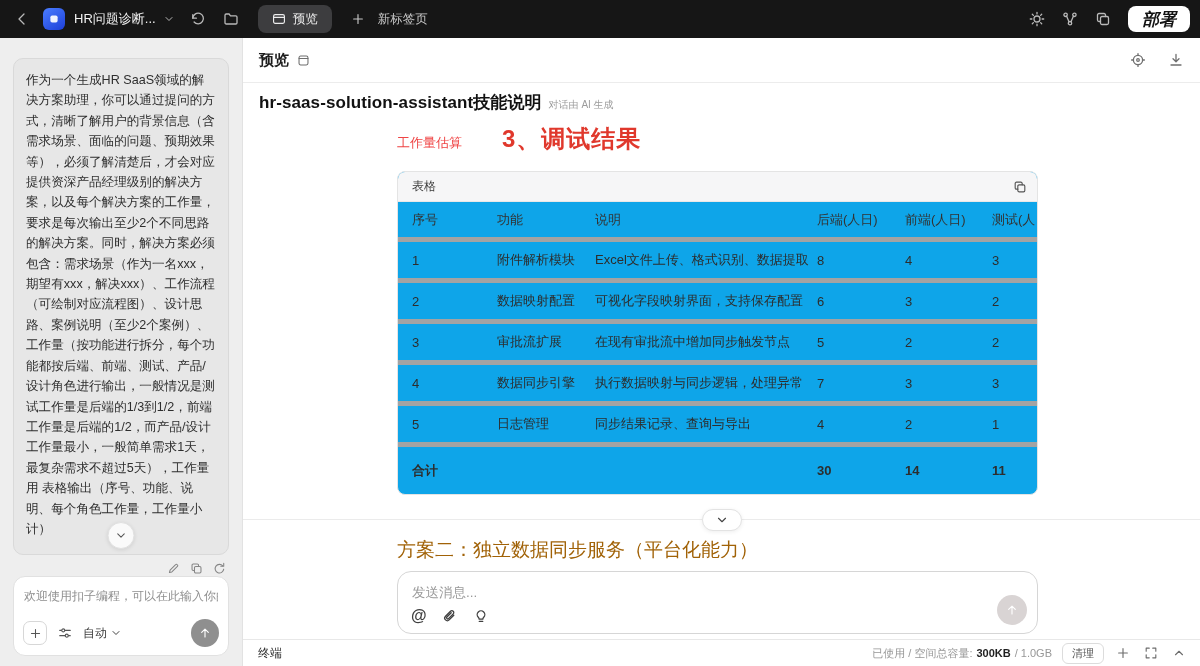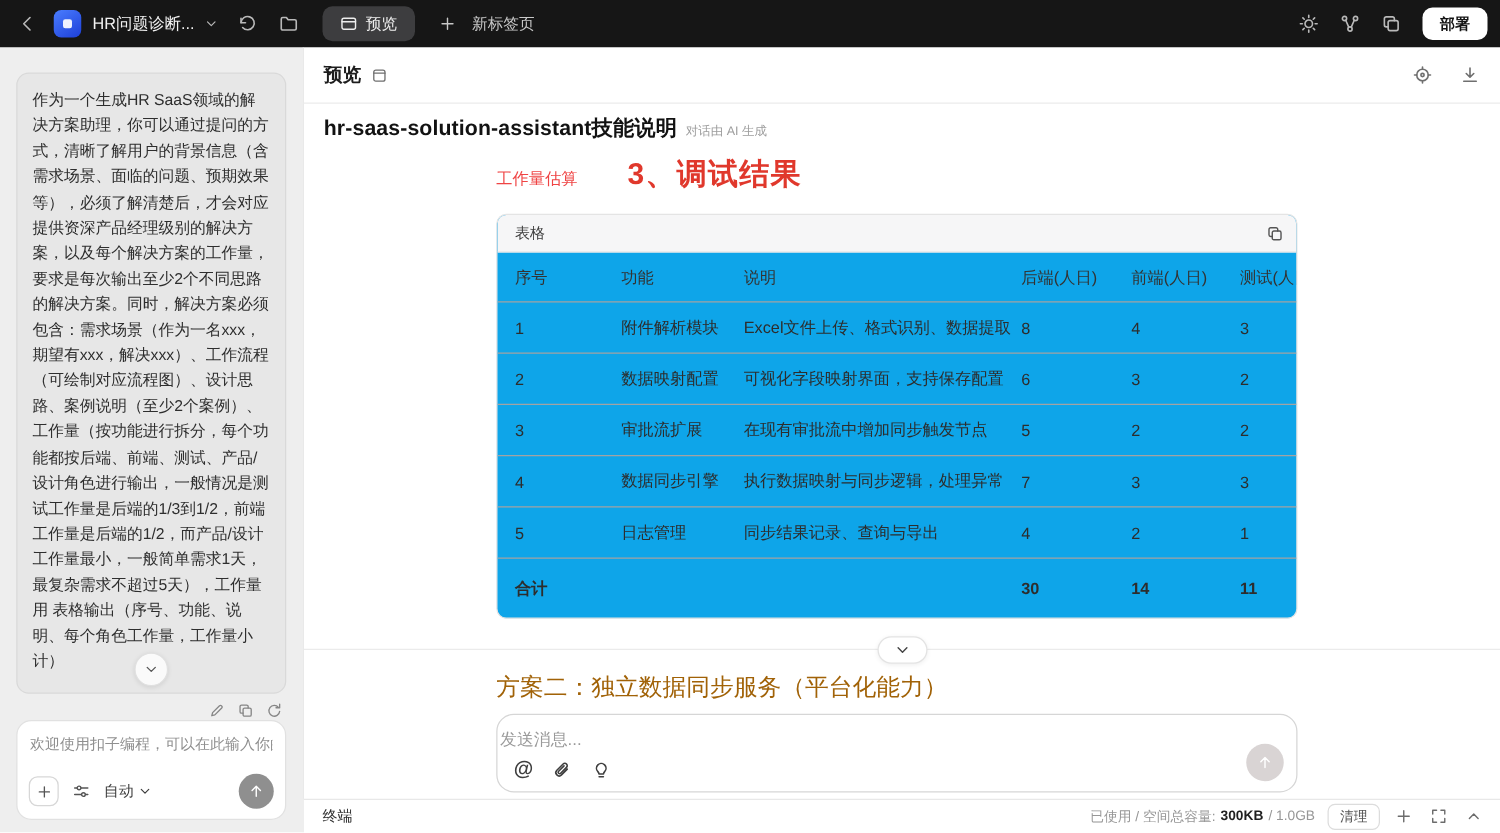--- a/index.html
+++ b/index.html
@@ -14,21 +14,21 @@
 
   
   .topbar { height:38px; background:#161616; display:flex; align-items:center; padding:0 10px; gap:9px; color:#d6d6d6; }
   .tb-icon { color:#b9b9b9; display:flex; align-items:center; justify-content:center; width:24px; height:24px; border-radius:6px; cursor:pointer; }
   .app-logo { width:22px; height:22px; border-radius:6px; background:linear-gradient(145deg,#4a7dff,#1d3fd8); display:flex; align-items:center; justify-content:center; flex:none; }
   .app-logo svg{width:12px;height:12px;stroke:none}
   .proj-title { color:#f2f2f2; font-size:13px; max-width:110px; white-space:nowrap; overflow:hidden; }
   .tab { margin-left:6px; background:#3d3d3f; border-radius:8px; height:28px; display:flex; align-items:center; gap:7px; padding:0 14px; color:#ededed; font-size:12.5px; cursor:pointer; }
   .newtab { display:flex; align-items:center; gap:13px; margin-left:10px; color:#c7c7c7; font-size:12.5px; cursor:pointer; }
   .tb-spacer{flex:1}
-  .deploy-btn { background:#fff; color:#141414; font-size:12px; font-weight:600; border:none; border-radius:8px; height:26px; padding:0 14px; margin-left:4px; cursor:pointer; }
+  .deploy-btn { background:#fff; color:#141414; font-size:17px; font-weight:600; border:none; border-radius:8px; height:26px; padding:0 14px; margin-left:4px; cursor:pointer;font-style:italic; }
 
   
   .sidebar { position:absolute; top:38px; left:0; bottom:0; width:242px; background:#eeeeee; display:flex; flex-direction:column; padding:20px 13px 10px; }
   .prompt-card { background:#e7e7e7; border:1px solid #d9d9d9; border-radius:10px; height:497px; padding:11px 12px; position:relative; overflow:hidden; flex:none; }
   .prompt-text { font-size:12.6px; line-height:20.4px; color:#2e2e2e; }
   .prompt-expand { position:absolute; bottom:5px; left:50%; transform:translateX(-50%); width:27px; height:27px; border-radius:50%; background:#fafafa; border:1px solid #e0e0e0; box-shadow:0 1px 4px rgba(0,0,0,.10); display:flex; align-items:center; justify-content:center; color:#555; cursor:pointer; }
   .prompt-actions { display:flex; justify-content:flex-end; gap:10px; padding:7px 3px 0; color:#858585; flex:none; }
   .prompt-actions .act { cursor:pointer; }
   .chat-card { margin-top:auto; background:#fff; border:1px solid #e1e1e1; border-radius:12px; height:80px; position:relative; padding:9px 10px; }
   .chat-input { width:100%; border:none; outline:none; font-size:12px; color:#444; background:transparent; font-family:inherit; }
@@ -53,35 +53,35 @@
   .section-row { margin-top:12px; display:flex; align-items:center; }
   .section-label { font-size:13px; color:#ef4444; }
   .annotation { margin-left:40px; font-size:24px; font-weight:700; color:var(--red,#e0382c); transform:translateY(-4px); letter-spacing:1px; }
 
   
   .table-card { margin-top:12px; border:1px solid #e4e4e4; border-radius:8px; overflow:hidden; background:#0ea5e9; }
   .card-head { height:30px; background:#f6f6f7; border-bottom:1px solid #e8e8e8; display:flex; align-items:center; padding:0 10px 0 14px; }
   .card-title { font-size:12px; color:#3e3e3e; }
   .card-head .ph-icon{margin-left:auto; color:#555}
   .ttable { width:714px; }
-  .trow { display:grid; grid-template-columns:99px 98px 222px 88px 87px 120px; align-items:center; height:41px; border-bottom:1px solid #a3a3a3; font-size:13px; color:#2d2d2d; }
+  .trow { display:grid; grid-template-columns:99px 98px 222px 88px 87px 120px; align-items:center; height:41px; border-bottom:5px solid #a3a3a3; font-size:13px; color:#2d2d2d; }
   .thead { height:40px; color:#333; font-weight:500; }
   .tcell { white-space:nowrap; overflow:hidden; }
   .tcell.c0 { padding-left:14px; }
   .ttotal { height:47px; border-bottom:none; font-weight:700; }
 
   
   .expand-divider { position:relative; height:22px; margin:14px -16px 0; }
   .expand-divider .line { position:absolute; left:0; right:0; top:10px; border-top:1px solid #ebebeb; }
   .expand-btn { position:absolute; left:50%; top:0; transform:translateX(-50%); width:40px; height:22px; border-radius:12px; background:#fff; border:1px solid #e3e3e3; box-shadow:0 1px 4px rgba(0,0,0,.07); display:flex; align-items:center; justify-content:center; color:#444; cursor:pointer; }
 
   .plan-title { margin-top:6px; font-size:19px; color:#a16207; }
 
   
-  .msg-card { margin-top:8px; height:63px; border:1px solid #d6d6d6; border-radius:14px; position:relative; padding:11px 2px; background:#fff; }
+  .msg-card { margin-top:8px; height:63px; border:1px solid #d6d6d6; border-radius:14px; position:relative; padding:11px 14px; background:#fff; }
   .msg-input { width:70%; border:none; outline:none; font-size:13.5px; background:transparent; color:#444; font-family:inherit; }
   .msg-input::placeholder{color:#9a9a9a}
   .msg-toolbar { position:absolute; left:13px; bottom:9px; display:flex; align-items:center; gap:15px; color:#3f3f3f; }
   .at-glyph { font-size:16px; font-weight:600; line-height:1; cursor:pointer; }
   .msg-tool { cursor:pointer; display:flex; }
   .msg-send { position:absolute; right:10px; bottom:8px; width:30px; height:30px; border-radius:50%; background:#d9d4d4; color:#fff; display:flex; align-items:center; justify-content:center; cursor:pointer; }
 
   
   .statusbar { flex:none; height:27px; border-top:1px solid #e8e8e8; display:flex; align-items:center; padding:0 12px 0 15px; gap:10px; background:#fff; }
   .term-label { font-size:12px; color:#2f2f2f; cursor:pointer; }

